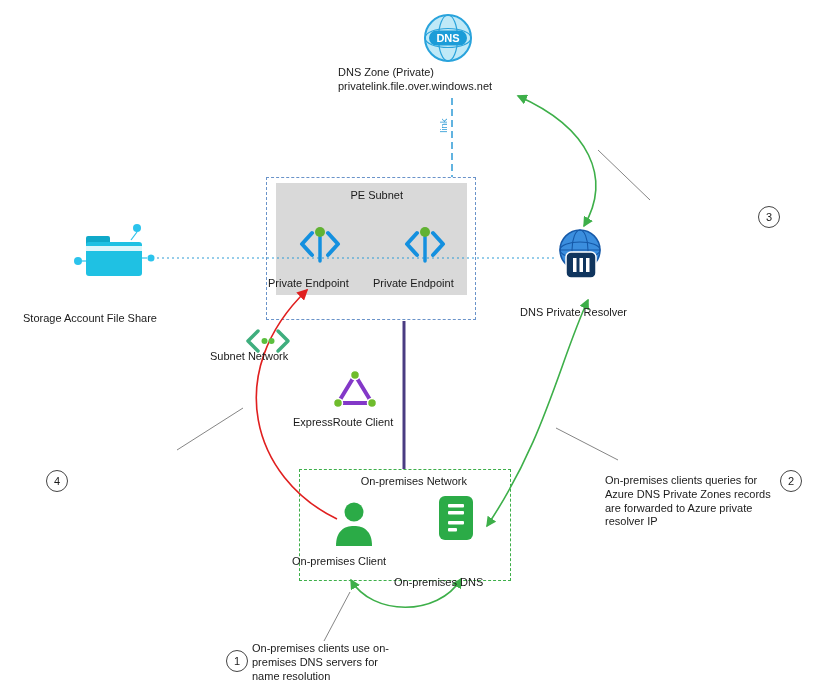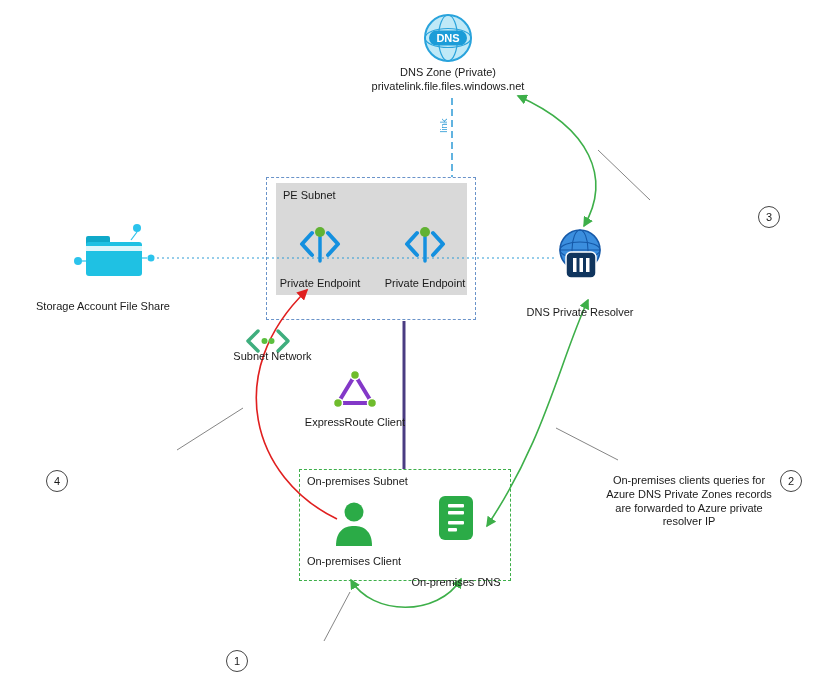--- a/index.html
+++ b/index.html
@@ -1,40 +1,40 @@
 <!DOCTYPE html>
 <html><head>
 <meta charset="utf-8">
 <style>
   * { margin:0; padding:0; box-sizing:border-box; }
   body { background:#ffffff; font-family:"Liberation Sans", sans-serif; }
   .canvas { position:relative; width:831px; height:691px; background:#fff; overflow:hidden; }
   .abs { position:absolute; }
   .z1 { z-index:1; } .z2 { z-index:2; } .z3 { z-index:3; }
-  .label { font-size:11px; color:#1a1a1a; text-align:center; line-height:1.25; }
-  .label-left { text-align:left; }
+  .label { font-size:11px; color:#1a1a1a; text-align:left; line-height:1.25; }
+  .label-left { text-align:right; }
   .pe-outer { border:1.5px dashed #6a93c9; }
   .gray-box { background:#d9d9d9; }
   .onprem-box { border:1.5px dashed #3daf49; }
   .numcircle { width:22px; height:22px; border:1px solid #444; border-radius:50%;
                background:#fff; display:flex; align-items:center; justify-content:center;
                font-size:11px; color:#1a1a1a; }
   .linklbl { font-size:9.5px; color:#2e9bd6; transform:rotate(-90deg); transform-origin:center; }
 </style>
 </head>
 <body>
 
 <div class="canvas">
 
   <div class="abs z1 pe-outer" style="left:266px;top:177px;width:210px;height:143px"></div>
   <div class="abs z1 gray-box" style="left:276px;top:183px;width:191px;height:112px"></div>
   <div class="abs z3 label label-left" style="left:283px;top:189px;width:120px">PE Subnet</div>
 
   <div class="abs z1 onprem-box" style="left:299px;top:469px;width:212px;height:112px"></div>
-  <div class="abs z3 label label-left" style="left:307px;top:475px;width:160px">On-premises Subnet</div>
+  <div class="abs z3 label label-left" style="left:307px;top:475px;width:160px">On-premises Network</div>
 
   <svg class="abs z2" style="left:0;top:0" width="831" height="691">
     <defs>
       <marker id="mGreen" viewBox="0 0 10 10" refX="8.5" refY="5" markerWidth="6.5" markerHeight="6.5" orient="auto-start-reverse">
         <path d="M0 0 L10 5 L0 10 Z" fill="#3daf49"></path>
       </marker>
       <marker id="mRed" viewBox="0 0 10 10" refX="8.5" refY="5" markerWidth="7" markerHeight="7" orient="auto-start-reverse">
         <path d="M0 0 L10 5 L0 10 Z" fill="#e01f1f"></path>
       </marker>
     </defs>
@@ -55,21 +55,21 @@
   </svg>
 
   <svg class="abs z3" style="left:422px;top:12px" width="52" height="52">
     <circle cx="26" cy="26" r="23" fill="#bfe9f7" stroke="#29a3dc" stroke-width="2"></circle>
     <ellipse cx="26" cy="26" rx="23" ry="9.5" fill="none" stroke="#29a3dc" stroke-width="1.2"></ellipse>
     <ellipse cx="26" cy="26" rx="9.5" ry="23" fill="none" stroke="#29a3dc" stroke-width="1.2"></ellipse>
     <rect x="7" y="18.5" width="38" height="15" rx="7.5" fill="#1b9cd8"></rect>
     <text x="26" y="30" text-anchor="middle" font-size="11" font-weight="bold" fill="#ffffff">DNS</text>
   </svg>
   <div class="abs z3 label" style="left:338px;top:66px;width:220px">DNS Zone (Private)</div>
-  <div class="abs z3 label" style="left:338px;top:80px;width:220px">privatelink.file.files.windows.net</div>
+  <div class="abs z3 label" style="left:338px;top:80px;width:220px">privatelink.file.over.windows.net</div>
   <div class="abs z3 linklbl" style="left:436px;top:120px">link</div>
 
   <svg class="abs z3" style="left:297px;top:221px" width="46" height="46">
     <polyline points="15,12 5,23 15,34" stroke="#1490df" stroke-width="4" fill="none" stroke-linecap="round" stroke-linejoin="round"></polyline>
     <polyline points="31,12 41,23 31,34" stroke="#1490df" stroke-width="4" fill="none" stroke-linecap="round" stroke-linejoin="round"></polyline>
     <line x1="23" y1="16" x2="23" y2="40" stroke="#1490df" stroke-width="3.5" stroke-linecap="round"></line>
     <circle cx="23" cy="11" r="5" fill="#61b233"></circle>
   </svg>
   <div class="abs z3 label" style="left:268px;top:277px;width:104px">Private Endpoint</div>
 
@@ -85,21 +85,21 @@
     <circle cx="63" cy="8" r="4" fill="#2bc3ec"></circle>
     <line x1="63" y1="12" x2="57" y2="20" stroke="#2bc3ec" stroke-width="1.2"></line>
     <circle cx="4" cy="41" r="4" fill="#2bc3ec"></circle>
     <line x1="8" y1="41" x2="14" y2="41" stroke="#2bc3ec" stroke-width="1.2"></line>
     <circle cx="77" cy="38" r="3.5" fill="#2bc3ec"></circle>
     <line x1="68" y1="38" x2="73" y2="38" stroke="#2bc3ec" stroke-width="1.2"></line>
     <rect x="12" y="16" width="24" height="12" rx="2" fill="#0fa9c9"></rect>
     <rect x="12" y="22" width="56" height="34" rx="3" fill="#1fc1e3"></rect>
     <rect x="12" y="26" width="56" height="5" fill="#ffffff" opacity="0.85"></rect>
   </svg>
-  <div class="abs z3 label" style="left:23px;top:300px;width:160px">Storage Account File Share</div>
+  <div class="abs z3 label" style="left:23px;top:312px;width:160px">Storage Account File Share</div>
 
   <svg class="abs z3" style="left:552px;top:226px" width="58" height="58">
     <circle cx="28" cy="24" r="20" fill="#3b8ede" stroke="#1659a8" stroke-width="1.5"></circle>
     <ellipse cx="28" cy="24" rx="20" ry="8" fill="none" stroke="#1659a8" stroke-width="1.1"></ellipse>
     <ellipse cx="28" cy="24" rx="8" ry="20" fill="none" stroke="#1659a8" stroke-width="1.1"></ellipse>
     <line x1="8" y1="24" x2="48" y2="24" stroke="#1659a8" stroke-width="1.1"></line>
     <rect x="14" y="26" width="30" height="26" rx="5" fill="#10355e" stroke="#ffffff" stroke-width="1.5"></rect>
     <rect x="21" y="32" width="3.5" height="14" fill="#ffffff"></rect>
     <rect x="27.5" y="32" width="3.5" height="14" fill="#ffffff"></rect>
     <rect x="34" y="32" width="3.5" height="14" fill="#ffffff"></rect>
@@ -143,17 +143,18 @@
 
   <div class="abs z3 label" style="left:605px;top:474px;width:168px">On-premises clients queries for Azure DNS Private Zones records are forwarded to Azure private resolver IP</div>
   <div class="abs z3 numcircle" style="left:780px;top:470px">
     <span>2</span>
   </div>
 
   <div class="abs z3 numcircle" style="left:46px;top:470px">
     <span>4</span>
   </div>
 
+  <div class="abs z3 label" style="left:252px;top:642px;width:150px">On-premises clients use on-premises DNS servers for name resolution</div>
   <div class="abs z3 numcircle" style="left:226px;top:650px">
     <span>1</span>
   </div>
 
 </div>
 
 </body></html>

